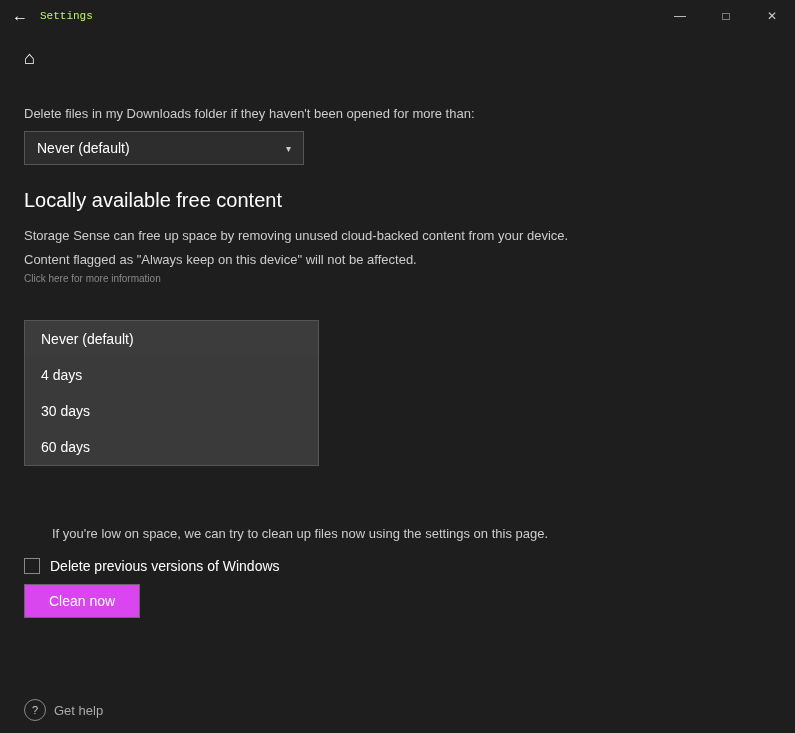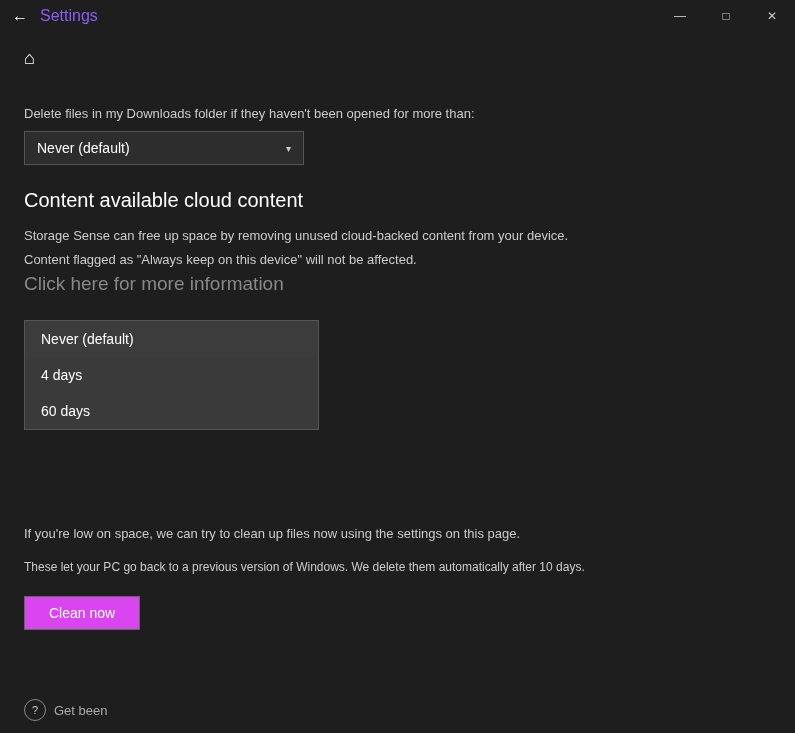--- a/index.html
+++ b/index.html
@@ -24,22 +24,23 @@
       padding: 0 12px;
       position: relative;
     }
     .titlebar-back {
       color: #ffffff;
       font-size: 16px;
       cursor: pointer;
       margin-right: 12px;
     }
     .titlebar-title {
-      font-size: 16px;
-      color: #8b5cf6;
+      font-size: 11px;
+      color: #bef264;
+      font-family: Liberation Mono, monospace;
     }
     .titlebar-controls {
       position: absolute;
       right: 0;
       top: 0;
       display: flex;
       height: 32px;
     }
     .titlebar-btn {
       width: 46px;
@@ -112,21 +113,21 @@
 
     
     .description {
       color: #cccccc;
       font-size: 13px;
       line-height: 1.5;
       margin-bottom: 4px;
     }
     .link-text {
       color: #888;
-      font-size: 19px;
+      font-size: 10px;
       cursor: pointer;
       margin-bottom: 20px;
     }
 
     .ondrive-label {
       color: #cccccc;
       font-size: 14px;
       margin-bottom: 4px;
     }
 
@@ -149,20 +150,21 @@
     .dropdown-item.selected {
       background: #3c3c3c;
       color: #ffffff;
     }
 
     .info-text {
       color: #cccccc;
       font-size: 13px;
       line-height: 1.5;
       margin-bottom: 14px;
+      margin-left: 28px;
     }
 
     
     .checkbox-row {
       display: flex;
       align-items: center;
       margin-bottom: 10px;
     }
     .checkbox {
       width: 16px;
@@ -256,43 +258,49 @@
   </div>
 
   <div class="subtitle">Delete files in my Downloads folder if they haven't been opened for more than:</div>
 
   <div class="dropdown">
     <span>Never (default)</span>
     <span class="dropdown-arrow">▾</span>
   </div>
 
   <div>
-    <div class="section-heading">Content available cloud content</div>
+    <div class="section-heading">Locally available free content</div>
     <div class="description">Storage Sense can free up space by removing unused cloud-backed content from your device.</div>
     <div class="description">Content flagged as "Always keep on this device" will not be affected.</div>
     <div class="link-text">Click here for more information</div>
   </div>
 </div>
 
 <div class="dropdown-popup">
   <div class="dropdown-item selected">
     <span>Never (default)</span>
   </div>
   <div class="dropdown-item">
     <span>4 days</span>
   </div>
   <div class="dropdown-item">
+    <span>30 days</span>
+  </div>
+  <div class="dropdown-item">
     <span>60 days</span>
   </div>
 </div>
 
 <div style="position:absolute; left:24px; top:524px; right:24px;">
   <div class="info-text">If you're low on space, we can try to clean up files now using the settings on this page.</div>
-  <div class="caption-text">These let your PC go back to a previous version of Windows. We delete them automatically after 10 days.</div>
+  <div class="checkbox-row">
+    <div class="checkbox"></div>
+    <span class="checkbox-label">Delete previous versions of Windows</span>
+  </div>
   <button class="clean-btn">Clean now</button>
 </div>
 
 <div class="footer">
   <div class="help-icon">
     <span>?</span>
   </div>
-  <span class="help-label">Get been</span>
+  <span class="help-label">Get help</span>
 </div>
 
 </body></html>

